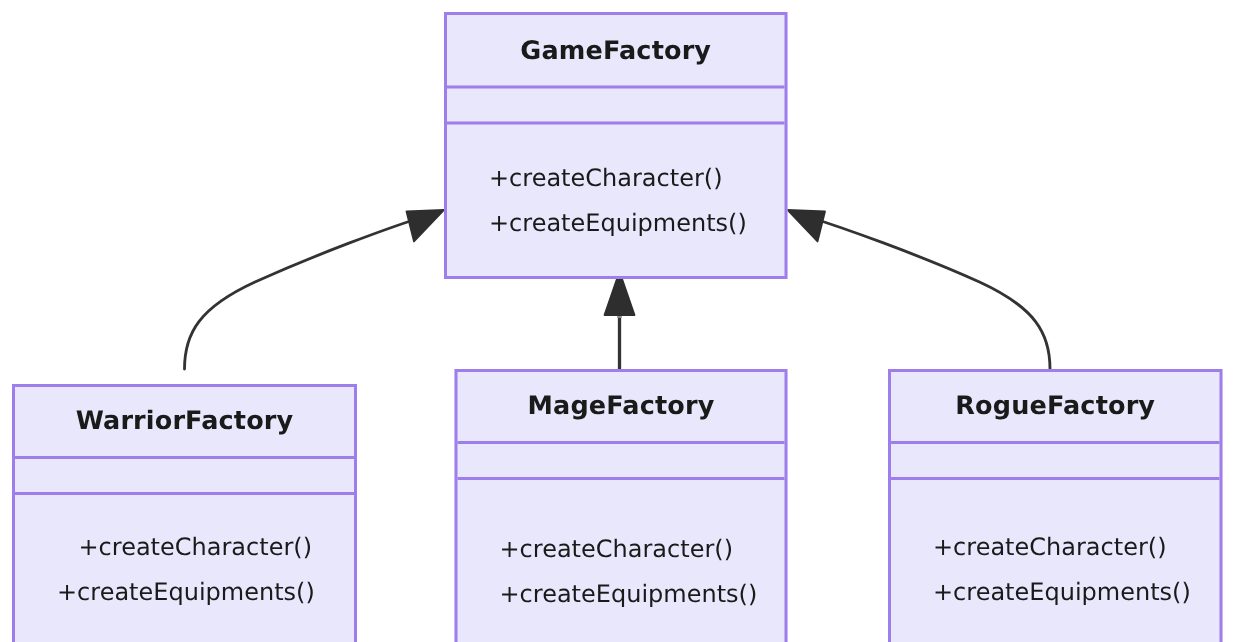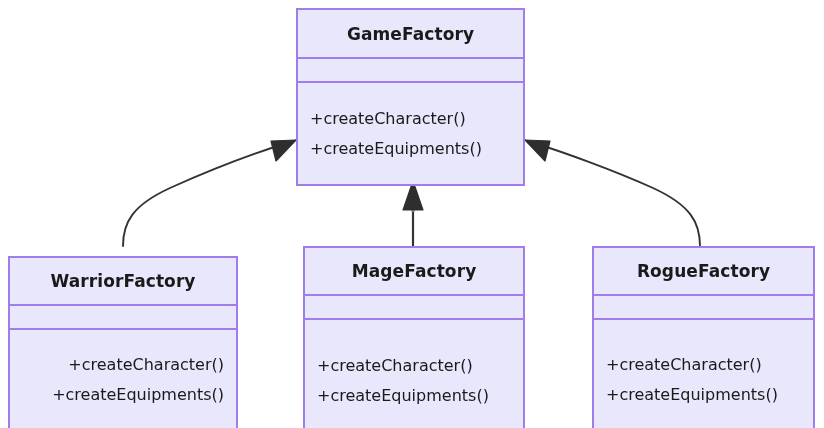--- a/index.html
+++ b/index.html
@@ -49,21 +49,21 @@
   }
   .class-attrs {
     flex: 0 0 auto;
     border-bottom: 2px solid #9d7eea;
   }
   .class-methods {
     flex: 1 1 auto;
     display: flex;
     flex-direction: column;
     justify-content: center;
-    padding: 0 12px;
+    padding: 0 28px;
   }
   .method-row {
     font-size: 16px;
     color: #1a1a1a;
     line-height: 1.0;
     padding: 7px 0;
     white-space: nowrap;
   }
 
   

